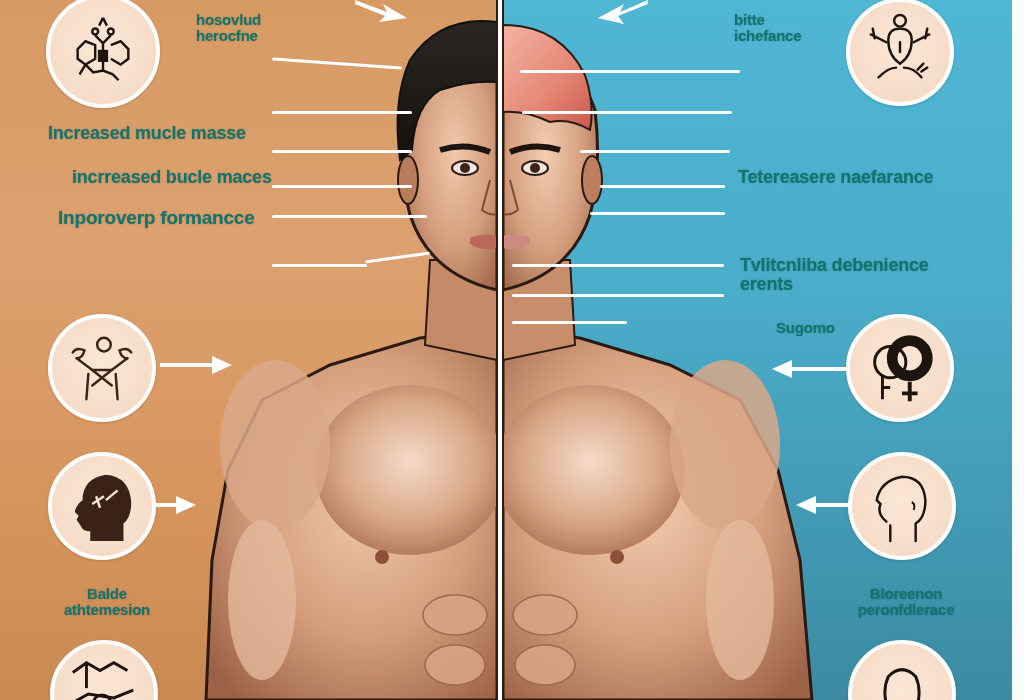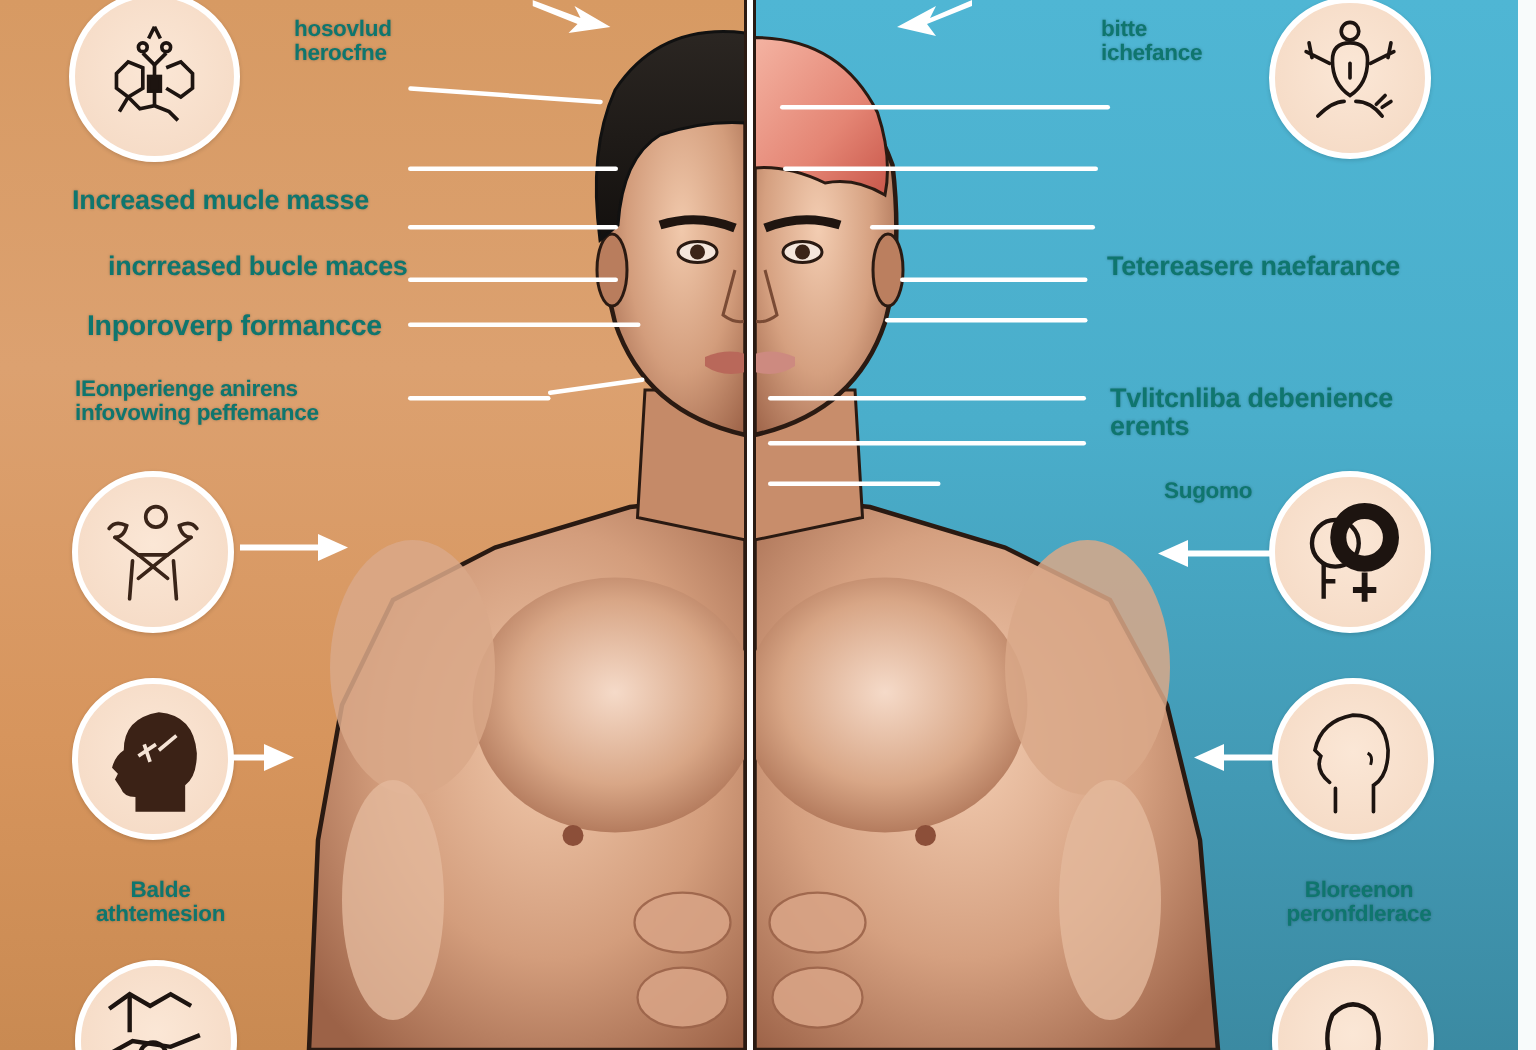--- a/index.html
+++ b/index.html
@@ -168,21 +168,20 @@
   <div class="leader" style="left:272px;top:111px;width:140px;"></div>
   <div class="leader" style="left:272px;top:150px;width:140px;"></div>
   <div class="leader" style="left:272px;top:185px;width:140px;"></div>
   <div class="leader" style="left:272px;top:215px;width:155px;"></div>
   <div class="leader" style="left:272px;top:264px;width:95px;"></div>
   <div class="leader" style="left:365px;top:256px;width:65px;transform:rotate(-8deg);"></div>
 
   <div class="label md" style="left:48px;top:124px;width:220px;">Increased mucle masse</div>
   <div class="label md" style="left:48px;top:168px;width:220px;margin-left:24px;">incrreased bucle maces</div>
   <div class="label lg" style="left:58px;top:208px;width:220px;">Inporoverp formancce</div>
-  <div class="label sm" style="left:50px;top:252px;width:220px;">IEonperienge anirens infovowing peffemance</div>
 
   <div class="icon-circle" style="left:48px;top:314px;">
     <svg viewBox="0 0 80 80">
       <g stroke="#3a2418" stroke-width="2.5" fill="none" stroke-linecap="round">
         <circle cx="42" cy="16" r="7"></circle>
         <path d="M10 24 Q14 18 22 22 Q20 30 14 30"></path>
         <path d="M70 24 Q66 18 58 22 Q60 30 66 30"></path>
         <path d="M14 30 L30 42 L50 42 L66 30"></path>
         <path d="M30 42 L50 58 M50 42 L30 58"></path>
         <path d="M26 46 L24 72 M54 46 L56 72"></path>

